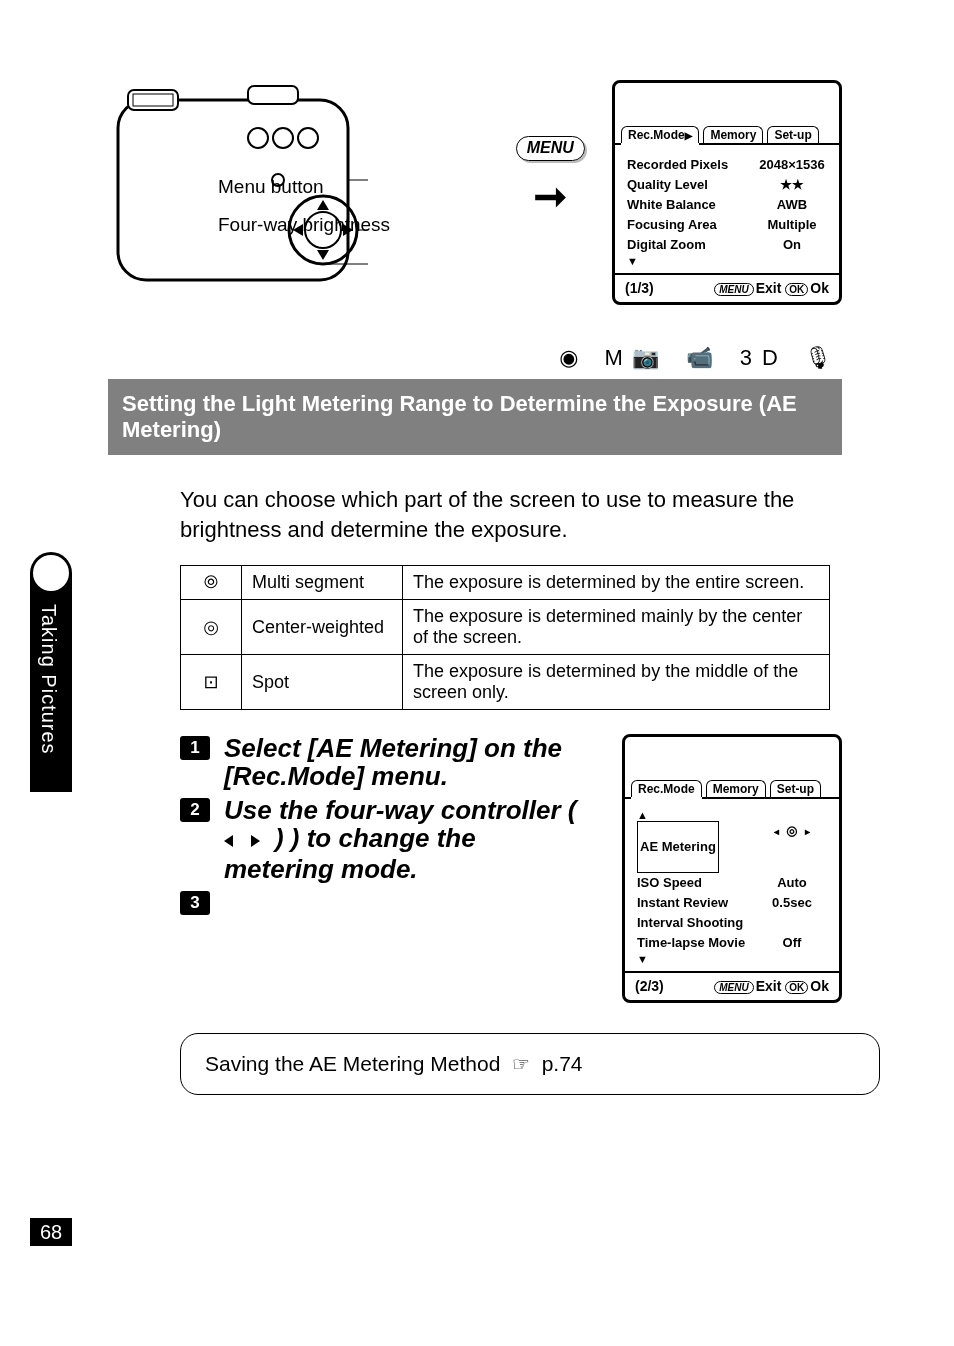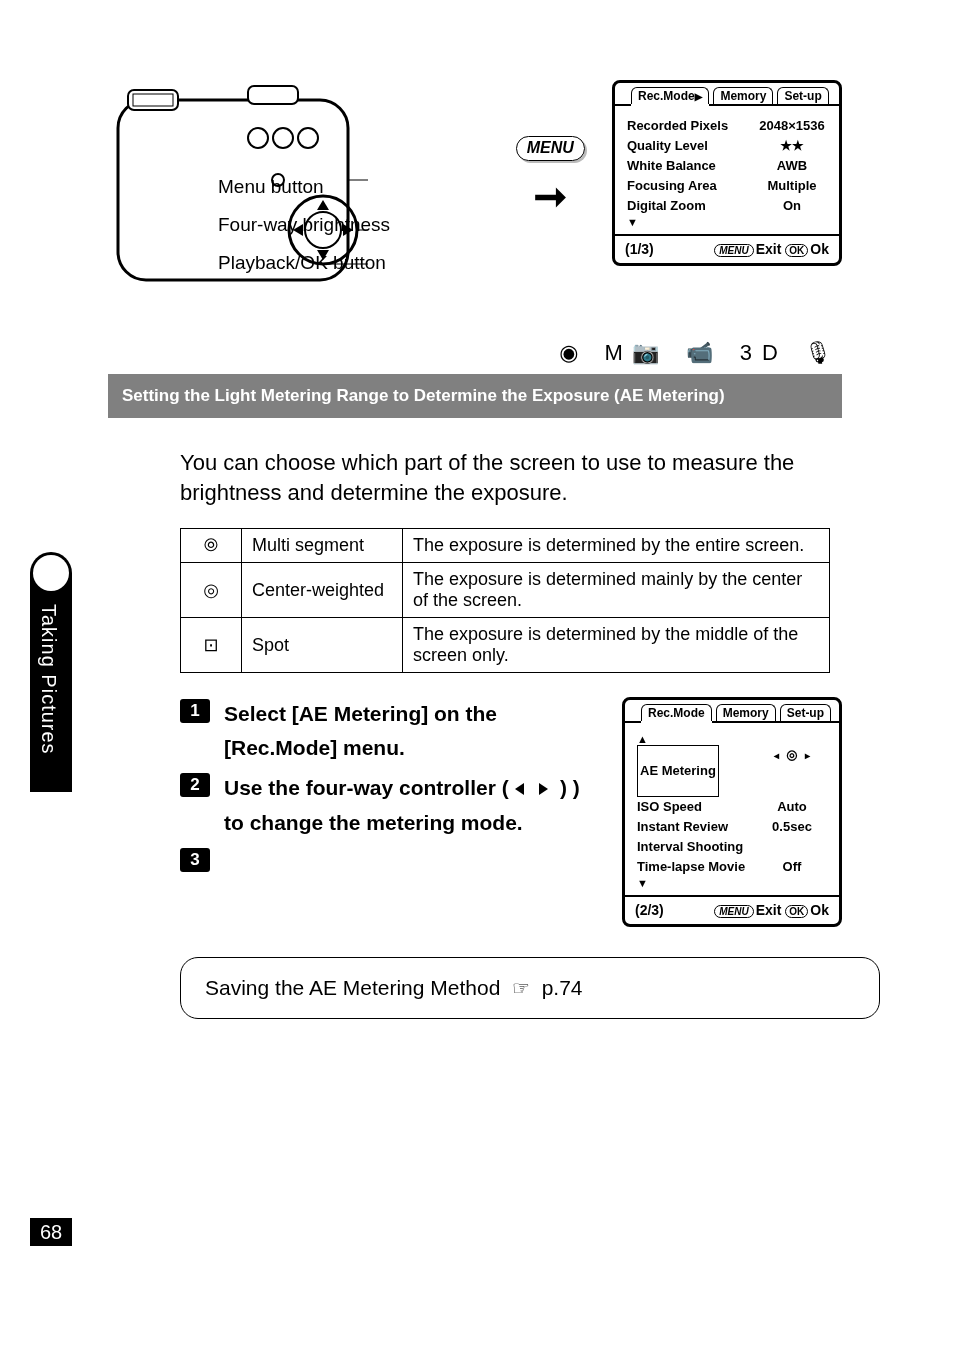--- a/index.html
+++ b/index.html
@@ -94,23 +94,24 @@
   .lcd {
     border:3px solid #000;
     border-radius:8px;
     width:224px;
     font-size:14px;
     font-weight:bold;
   }
   .lcd-tabs {
     display:flex;
     border-bottom:2px solid #000;
-    padding:4px 6px 0 16px;
+    padding:4px 6px 0 6px;
     gap:4px;
     align-items:flex-end;
+    margin-top:39px;
   }
   .lcd-tab {
     border:1.5px solid #000;
     border-bottom:none;
     border-radius:6px 6px 0 0;
     padding:1px 6px;
     font-size:12px;
     background:#fff;
   }
   .lcd-tab.active {
@@ -147,21 +148,21 @@
   .scroll-arrow { font-size:11px; }
   .mode-icons {
     text-align:right;
     margin:40px 0 8px 0;
     font-size:22px;
     letter-spacing:10px;
   }
   .section-bar {
     background:#808080;
     color:#fff;
-    font-size:17px;
+    font-size:22px;
     font-weight:bold;
     padding:12px 14px;
     margin-bottom:30px;
   }
   .body-para {
     font-size:22px;
     line-height:30px;
     margin:0 12px 20px 72px;
   }
   .meter-table {
@@ -183,21 +184,21 @@
   .step-num {
     width:30px; height:24px;
     background:#000; color:#fff;
     display:flex; align-items:center; justify-content:center;
     font-size:17px; font-weight:bold;
     border-radius:3px;
     margin-right:14px;
     flex-shrink:0;
     margin-top:2px;
   }
-  .step-text { font-size:21px; line-height:34px; }
+  .step-text { font-size:26px; line-height:28px;font-style:italic; }
   .step-text .bold { font-weight:bold; }
   .steps-layout { display:flex; gap:24px; }
   .steps-left { flex:1; }
   .lcd2-wrap { }
   .memo-box {
     border:1.5px solid #000;
     border-radius:18px;
     margin:30px 0 0 72px;
     width:650px;
     padding:18px 24px;
@@ -249,23 +250,20 @@
             <line x1="249" y1="150" x2="340" y2="150" stroke="#000"></line>
             <line x1="215" y1="184" x2="340" y2="184" stroke="#000"></line>
           </svg>
           <div class="callouts" style="left:110px; top:88px;">
             <div class="callout-row">
                 <span>Menu button</span>
               </div>
             <div class="callout-row">
                 <span>Four-way brightness</span>
               </div>
-            <div class="callout-row">
-                <span>Playback/OK button</span>
-              </div>
           </div>
         </div>
       </div>
 
       <div class="menu-arrow-col">
         <div class="menu-pill">MENU</div>
         <div class="big-arrow">➞</div>
       </div>
 
       <div class="lcd-wrap">

